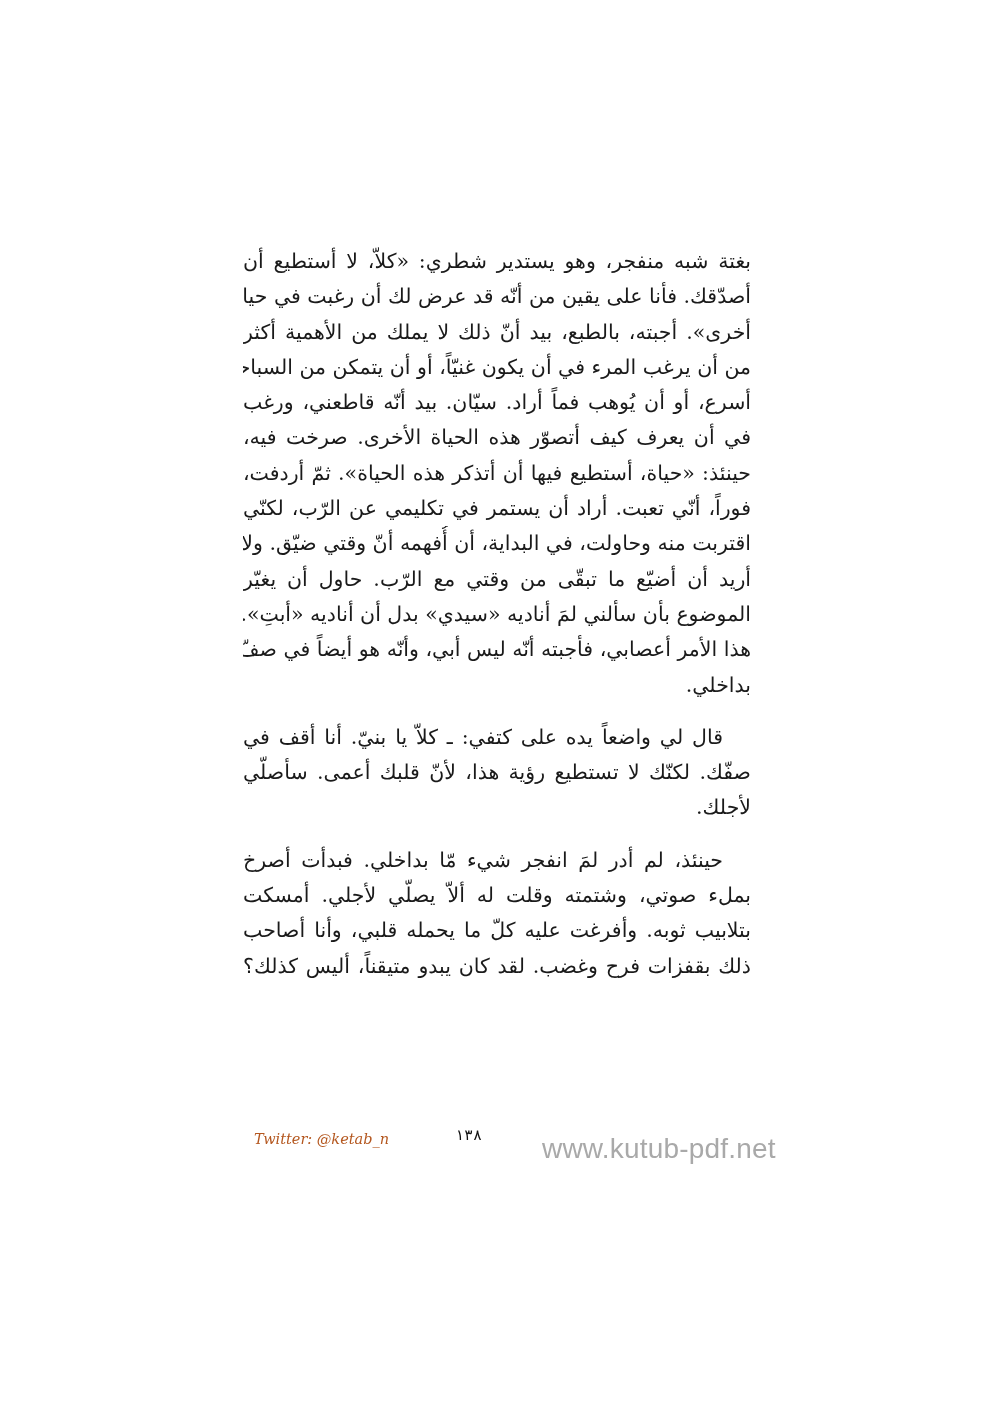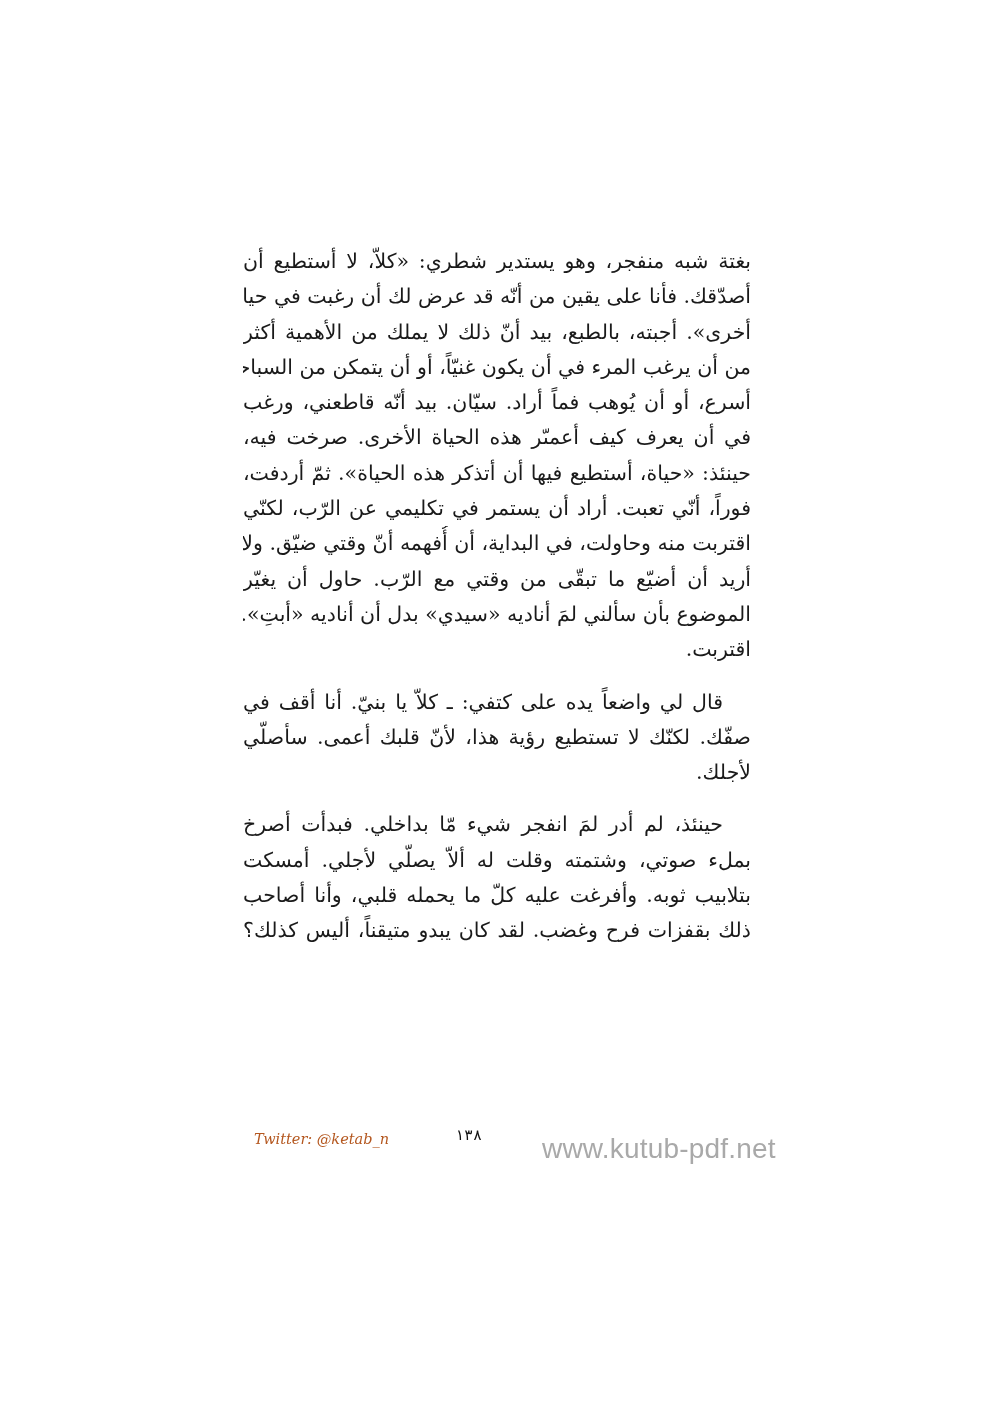--- a/index.html
+++ b/index.html
@@ -91,27 +91,28 @@
 <div class="page">
 
   <div class="text-block">
 
     <div class="para">
       <span class="line">بغتة شبه منفجر، وهو يستدير شطري: «كلاّ، لا أستطيع أن</span>
       <span class="line">أصدّقك. فأنا على يقين من أنّه قد عرض لك أن رغبت في حياة</span>
       <span class="line">أخرى». أجبته، بالطبع، بيد أنّ ذلك لا يملك من الأهمية أكثر</span>
       <span class="line">من أن يرغب المرء في أن يكون غنيّاً، أو أن يتمكن من السباحة</span>
       <span class="line">أسرع، أو أن يُوهب فماً أراد. سيّان. بيد أنّه قاطعني، ورغب</span>
-      <span class="line">في أن يعرف كيف أعمىّر هذه الحياة الأخرى. صرخت فيه،</span>
+      <span class="line">في أن يعرف كيف أتصوّر هذه الحياة الأخرى. صرخت فيه،</span>
       <span class="line">حينئذ: «حياة، أستطيع فيها أن أتذكر هذه الحياة». ثمّ أردفت،</span>
       <span class="line">فوراً، أنّي تعبت. أراد أن يستمر في تكليمي عن الرّب، لكنّي</span>
       <span class="line">اقتربت منه وحاولت، في البداية، أن أُفهمه أنّ وقتي ضيّق. ولا</span>
       <span class="line">أريد أن أضيّع ما تبقّى من وقتي مع الرّب. حاول أن يغيّر</span>
       <span class="line">الموضوع بأن سألني لمَ أناديه «سيدي» بدل أن أناديه «أبتِ». أثار</span>
-      <span class="line last">اقتربت.</span>
+      <span class="line">هذا الأمر أعصابي، فأجبته أنّه ليس أبي، وأنّه هو أيضاً في صفّ</span>
+      <span class="line last">بداخلي.</span>
     </div>
 
     <div class="para-gap"></div>
 
     <div class="para">
       <span class="line indent">قال لي واضعاً يده على كتفي: ـ كلاّ يا بنيّ. أنا أقف في</span>
       <span class="line">صفّك. لكنّك لا تستطيع رؤية هذا، لأنّ قلبك أعمى. سأصلّي</span>
       <span class="line last">لأجلك.</span>
     </div>
 

